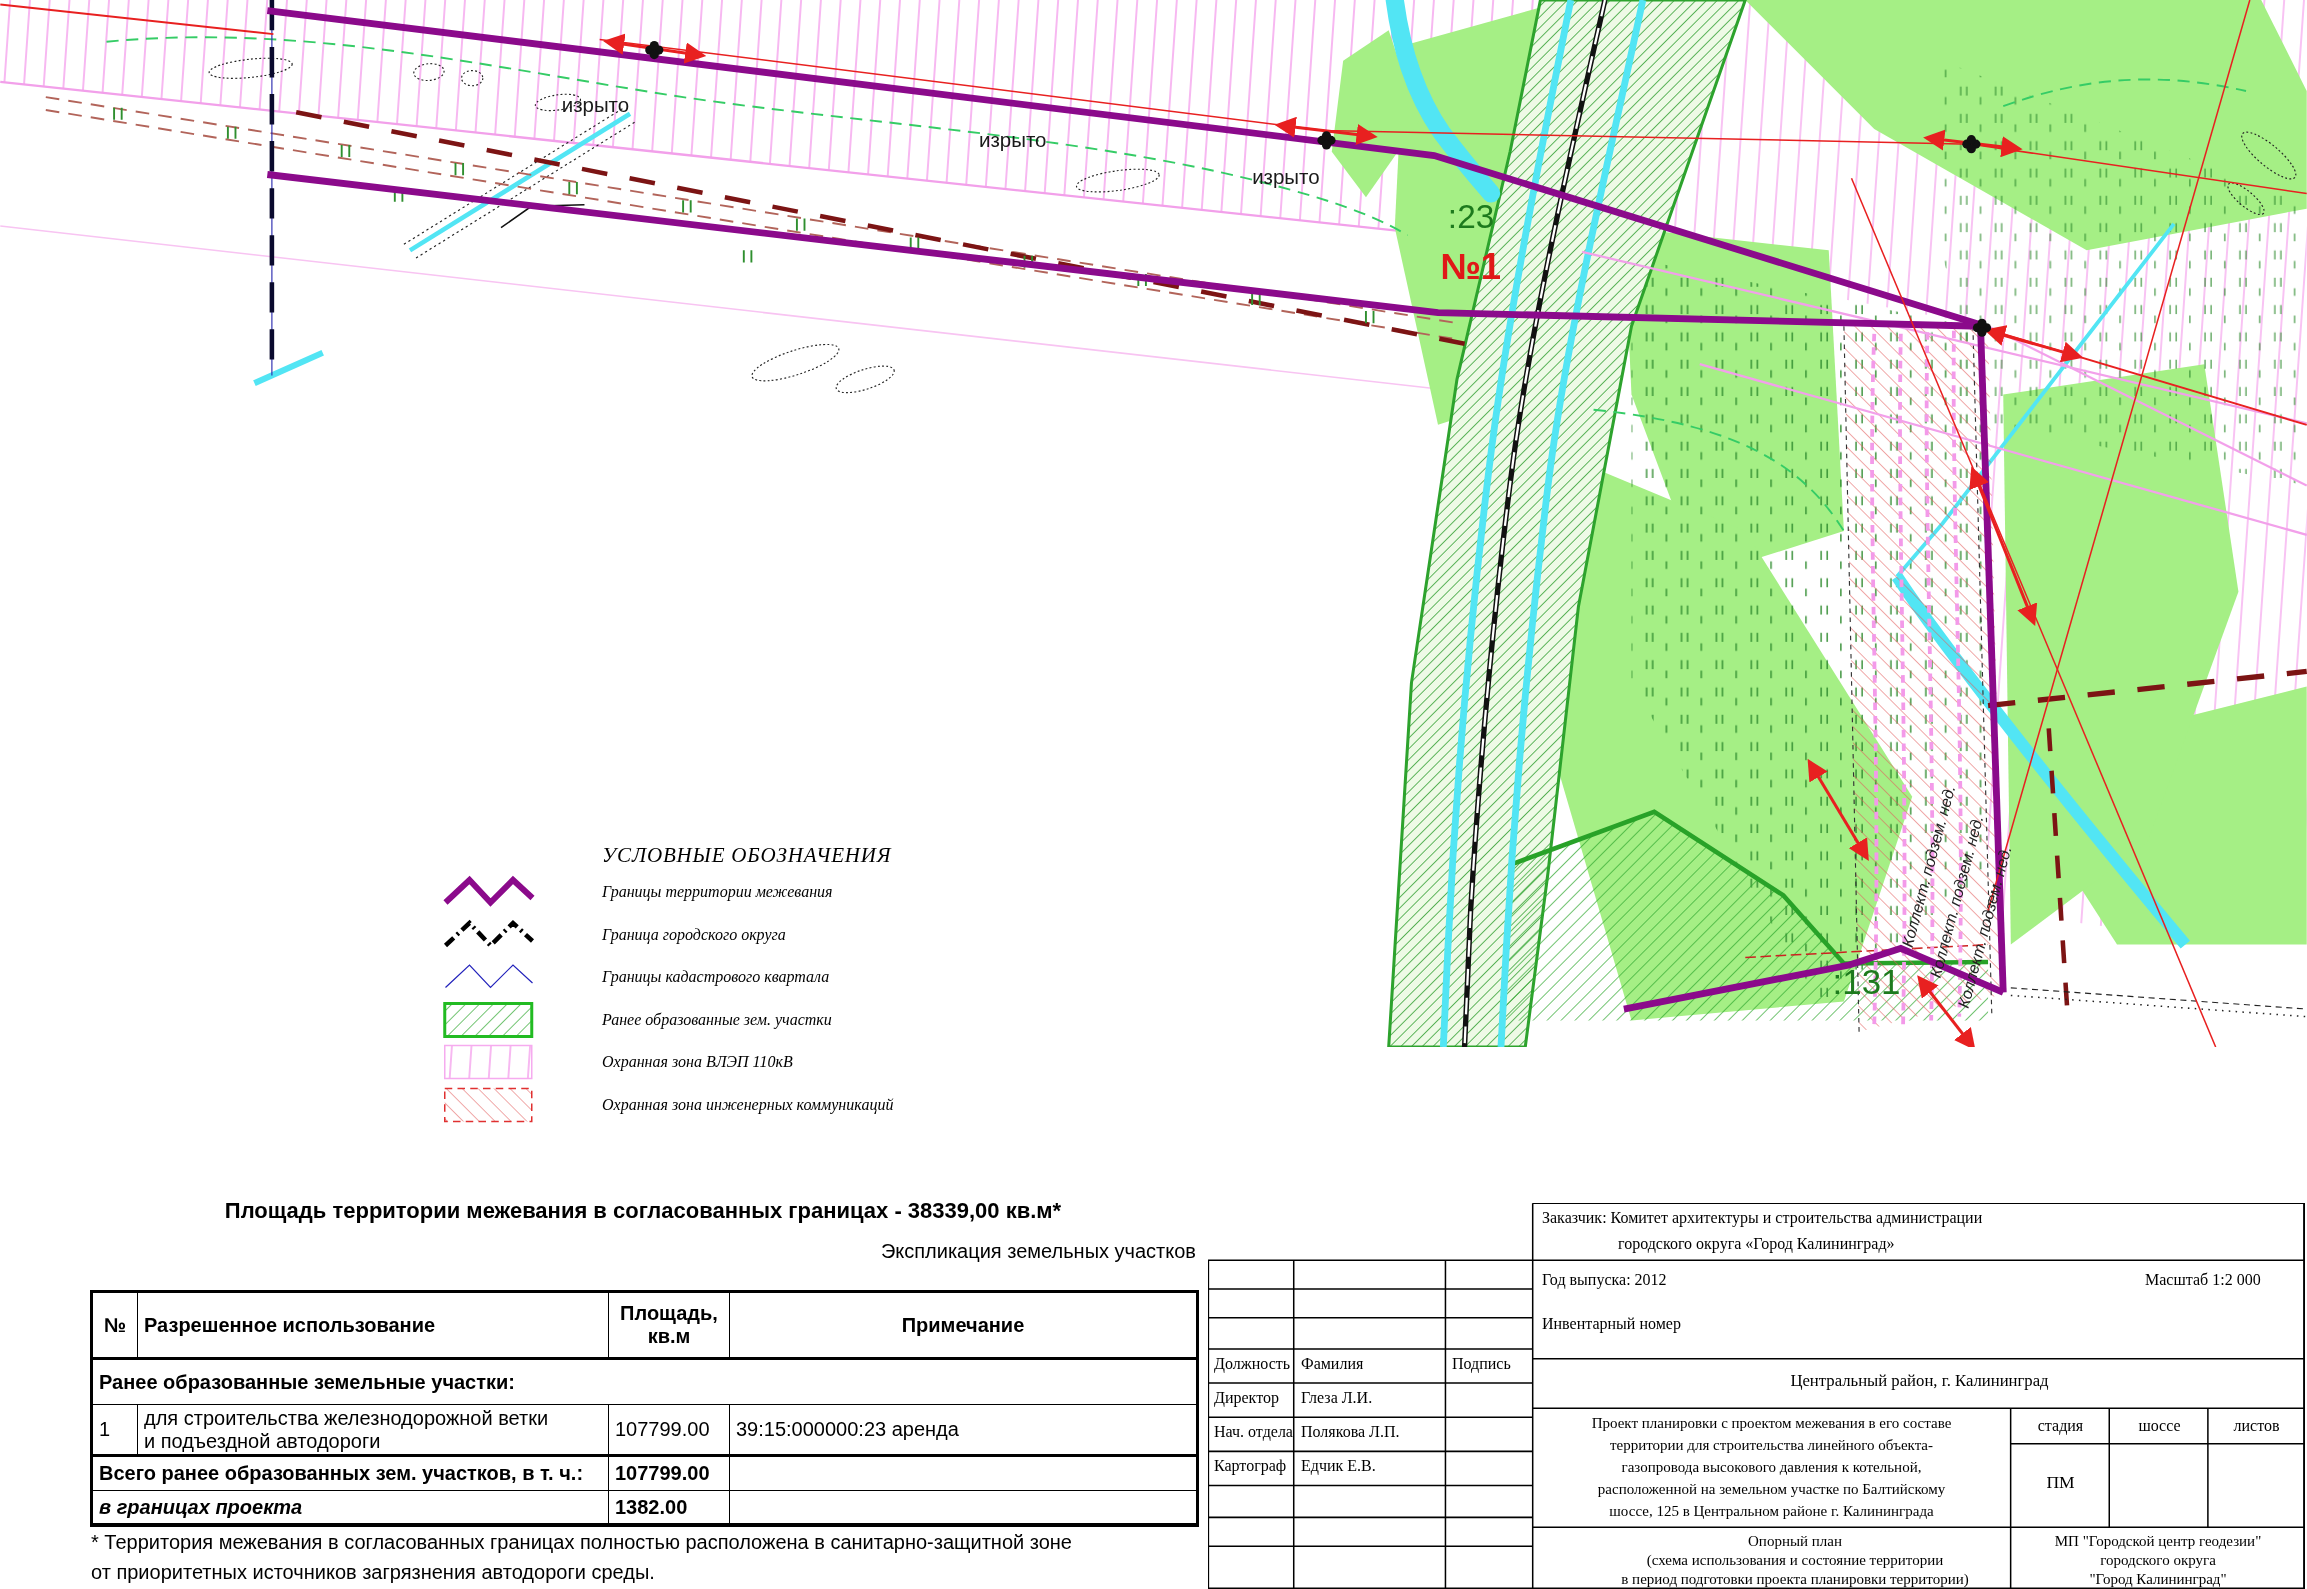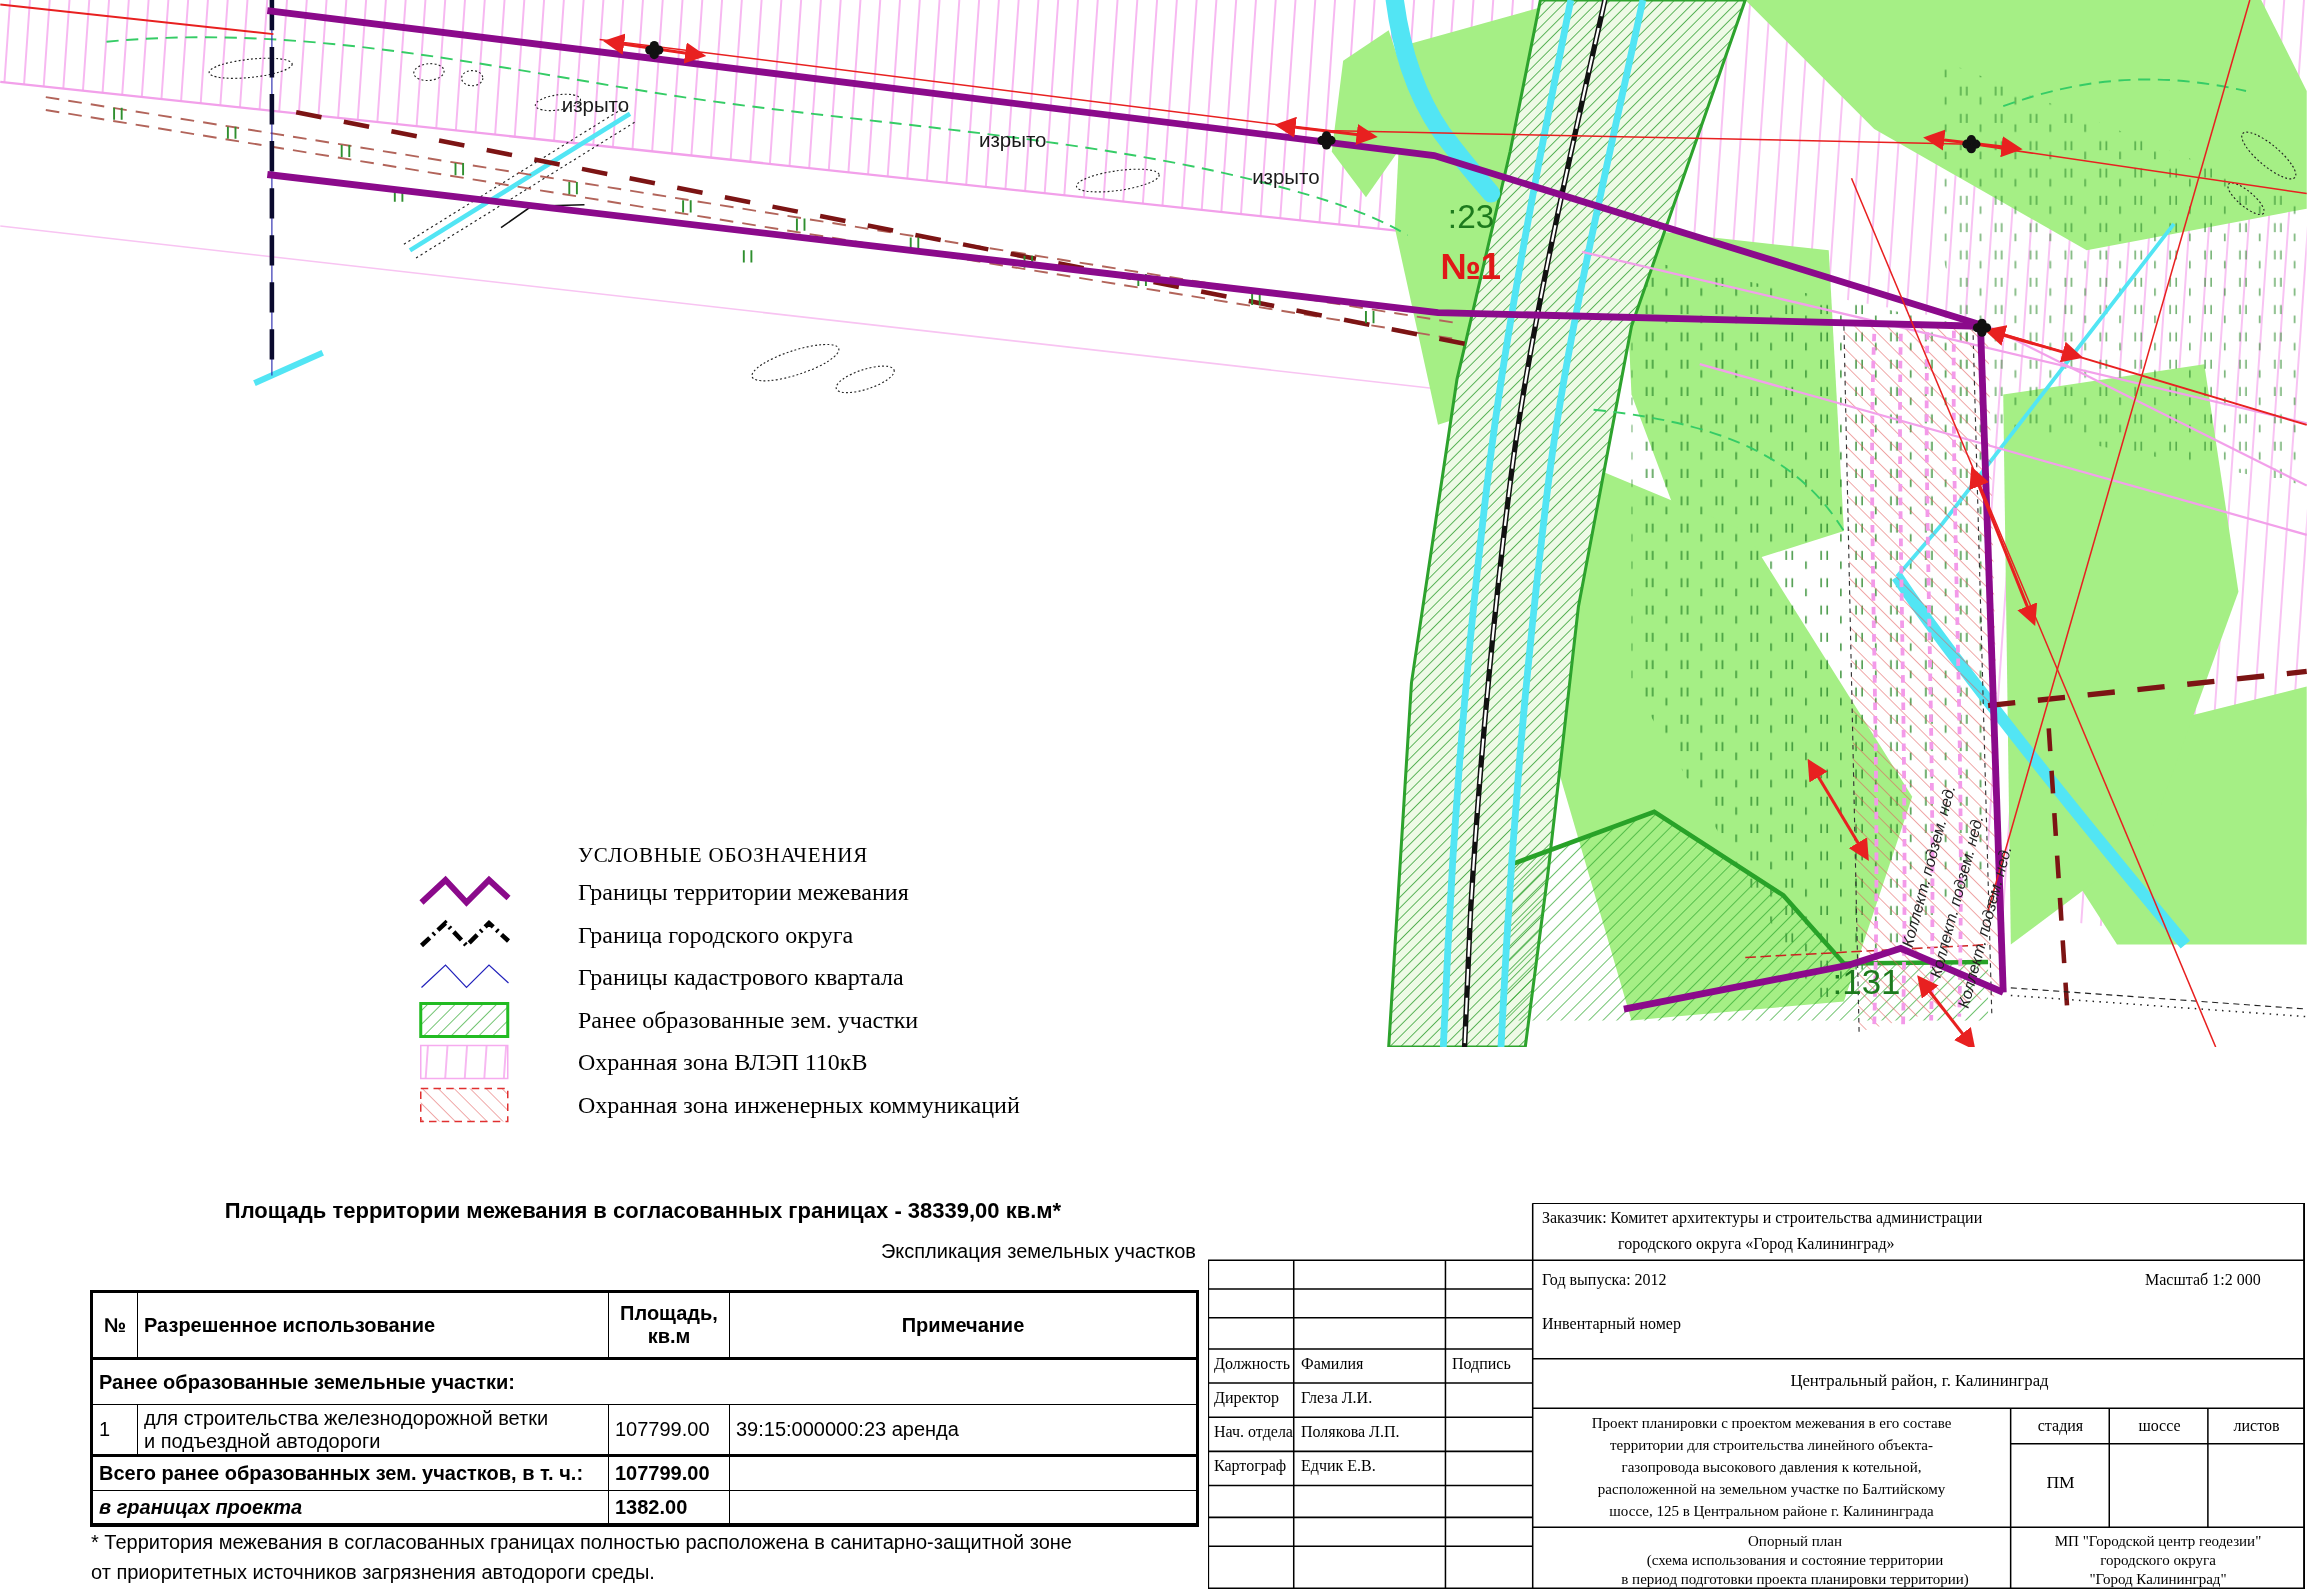--- a/index.html
+++ b/index.html
@@ -1,26 +1,26 @@
 <!DOCTYPE html>
 <html style="font-size:12px"><head>
 <meta charset="utf-8">
 <style>
   html,body{margin:0;padding:0;background:#fff;}
   body{width:2307px;height:1590px;position:relative;overflow:hidden;
        font-family:"Liberation Sans",sans-serif;color:#000;}
   .abs{position:absolute;}
   
-  #legend{left:416px;top:835px;width:683px;height:304px;}
+  #legend{left:440px;top:835px;width:683px;height:304px;font-style:italic;}
   .lg-title{position:absolute;left:162px;top:7.6px;font-family:"Liberation Serif",serif;
             font-size:21px;letter-spacing:0.8px;}
   .lg-row{position:absolute;left:0;width:683px;height:42px;}
   .lg-swatch{position:absolute;left:1.5px;top:0;width:94px;height:42px;}
   .lg-label{position:absolute;left:162px;top:0;height:42px;line-height:42px;
-            font-family:"Liberation Serif",serif;font-size:24px;}
+            font-family:"Liberation Serif",serif;font-size:16px;}
   
   .sum-line{left:90px;top:1198px;width:1106px;text-align:center;
             font-size:22px;font-weight:bold;}
   .tbl-title{left:90px;top:1240px;width:1106px;text-align:right;font-size:20px;}
   #expl{left:90px;top:1290px;}
   #expl table{border-collapse:collapse;width:1106px;table-layout:fixed;
               font-size:20px;}
   #expl td,#expl th{border:1.5px solid #000;padding:1.5px 6px;vertical-align:middle;}
   #expl .outer{border:3.8px solid #000;}
   #expl tr.hdr td{font-weight:bold;height:61px;}

